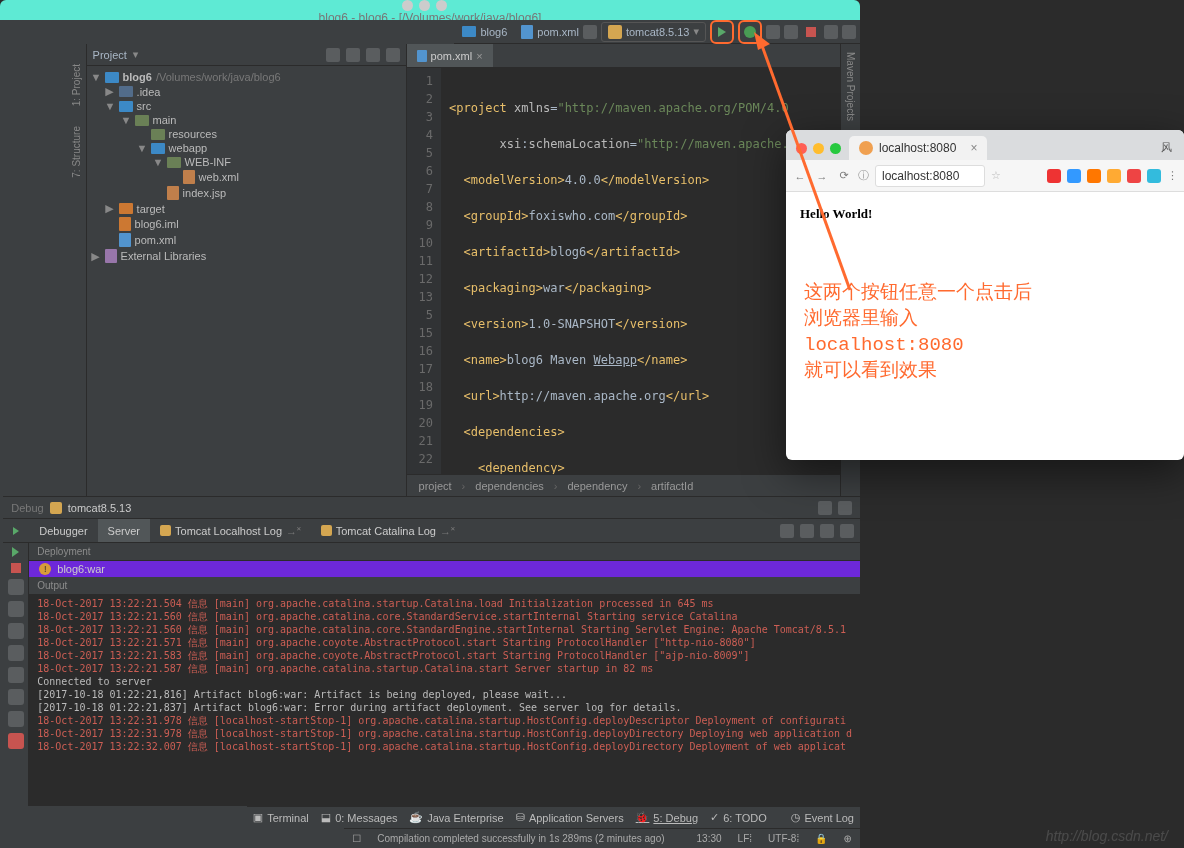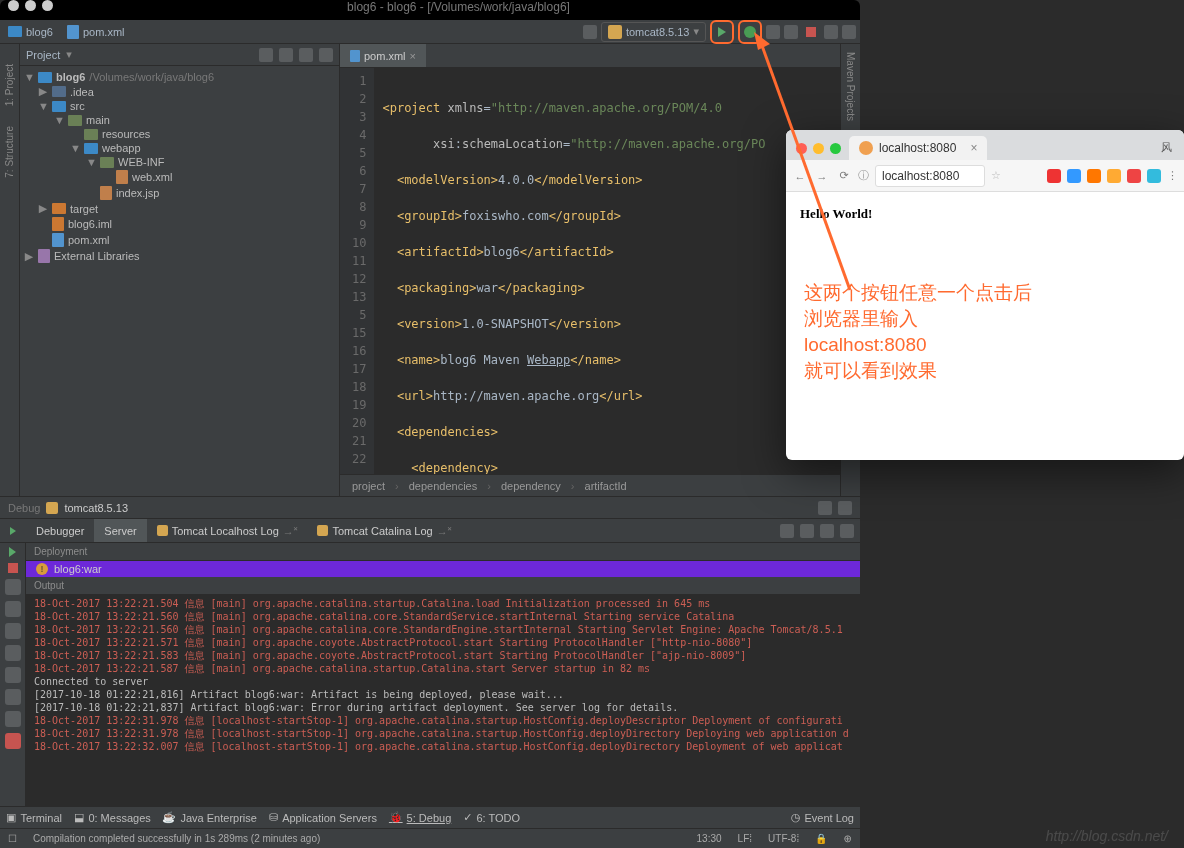--- a/index.html
+++ b/index.html
@@ -1,21 +1,21 @@
 <!DOCTYPE html>
 <html><head>
 <meta charset="utf-8">
 <style>
 * { margin: 0; padding: 0; box-sizing: border-box; }
 body { font-family: "Lucida Grande", "Segoe UI", sans-serif; font-size: 11px; background: #2b2b2b; color: #a9b7c6; width: 1184px; height: 848px; position: relative; overflow: hidden; }
-.mac-title { position: absolute; top: 0; left: 0; right: 324px; height: 20px; background: #000000; display: flex; padding: 0 8px; color: #555; border-radius: 6px 6px 0 0; }
+.mac-title { position: absolute; top: 0; left: 0; right: 324px; height: 20px; background: #5eead4; display: flex; align-items: center; padding: 0 8px; color: #555; border-radius: 6px 6px 0 0; flex-direction: column; }
 .mac-dots { display: flex; gap: 6px; margin-right: 12px; }
 .dot { width: 11px; height: 11px; border-radius: 50%; background: #ccc; }
 .title-text { flex: 1; text-align: center; font-size: 12px; color: #777; }
-.ide { position: absolute; top: 20px; left: 0; right: 324px; bottom: 0; background: #3c3f41; display: flex; flex-direction: column; }
+.ide { position: absolute; top: 20px; left: 0; right: 324px; bottom: 0; background: #3c3f41; display: flex; flex-direction: column; align-items: flex-end; }
 .toolbar { height: 24px; background: #3c3f41; display: flex; align-items: center; padding: 0 4px; border-bottom: 1px solid #2b2b2b; }
 .toolbar-left { display: flex; align-items: center; gap: 6px; }
 .project-chip { display: flex; align-items: center; gap: 4px; background: #3c3f41; padding: 2px 4px; }
 .icon-folder { width: 14px; height: 11px; background: #3c89c6; border-radius: 1px; display: inline-block; }
 .icon-file { width: 12px; height: 14px; background: #5294ce; border-radius: 1px; display: inline-block; }
 .toolbar-right { margin-left: auto; display: flex; align-items: center; gap: 4px; }
 .run-config { display: flex; align-items: center; gap: 4px; padding: 0 6px; background: #3c3f41; border: 1px solid #555; border-radius: 3px; height: 20px; }
 .cat-icon { width: 14px; height: 14px; background: #d4a651; border-radius: 2px; }
 .btn-run { width: 18px; height: 18px; display: flex; align-items: center; justify-content: center; }
 .tri-green { width: 0; height: 0; border-left: 8px solid #59a869; border-top: 5px solid transparent; border-bottom: 5px solid transparent; }
@@ -78,21 +78,21 @@
 .br-dot-g { width: 11px; height: 11px; border-radius: 50%; background: #27c93f; }
 .br-tab { background: #f2f2f2; border-radius: 5px 5px 0 0; padding: 5px 10px; font-size: 12px; color: #333; display: flex; align-items: center; gap: 6px; }
 .favicon { width: 14px; height: 14px; background: #f0a050; border-radius: 50%; }
 .br-tab .x { color: #888; margin-left: 8px; }
 .br-toolbar { height: 32px; background: #f6f6f6; border-bottom: 1px solid #ddd; display: flex; align-items: center; padding: 0 6px; gap: 6px; }
 .nav-icn { width: 16px; height: 16px; color: #777; display: flex; align-items: center; justify-content: center; }
 .addr-bar { flex: 0 0 110px; text-align: left; padding: 3px 6px; border: 1px solid #ddd; border-radius: 3px; font-size: 12px; color: #333; background: #fff; }
 .br-right-icons { display: flex; gap: 6px; margin-left: auto; }
 .ext { width: 14px; height: 14px; border-radius: 3px; }
 .br-content { flex: 1; padding: 14px; font-size: 13px; color: #000; font-family: "Times New Roman", serif; }
-.annotation { position: absolute; top: 280px; right: 10px; width: 370px; color: #ff6a2f; font-size: 19px; line-height: 26px; font-family: Liberation Sans, sans-serif; z-index: 50; }
+.annotation { position: absolute; top: 280px; right: 10px; width: 370px; color: #ff6a2f; font-size: 19px; line-height: 26px; font-family: Liberation Mono, monospace; z-index: 50; }
 .arrow-svg { position: absolute; pointer-events: none; z-index: 40; }
 .watermark { position: absolute; right: 16px; bottom: 4px; color: rgba(255,255,255,0.15); font-size: 14px; font-style: italic; z-index: 1; }
 .tx { color: #a9b7c6; }
 .pale { color: #787878; }
 </style>
 </head>
 <body>
 
 <div class="mac-title">
   <div class="mac-dots">

